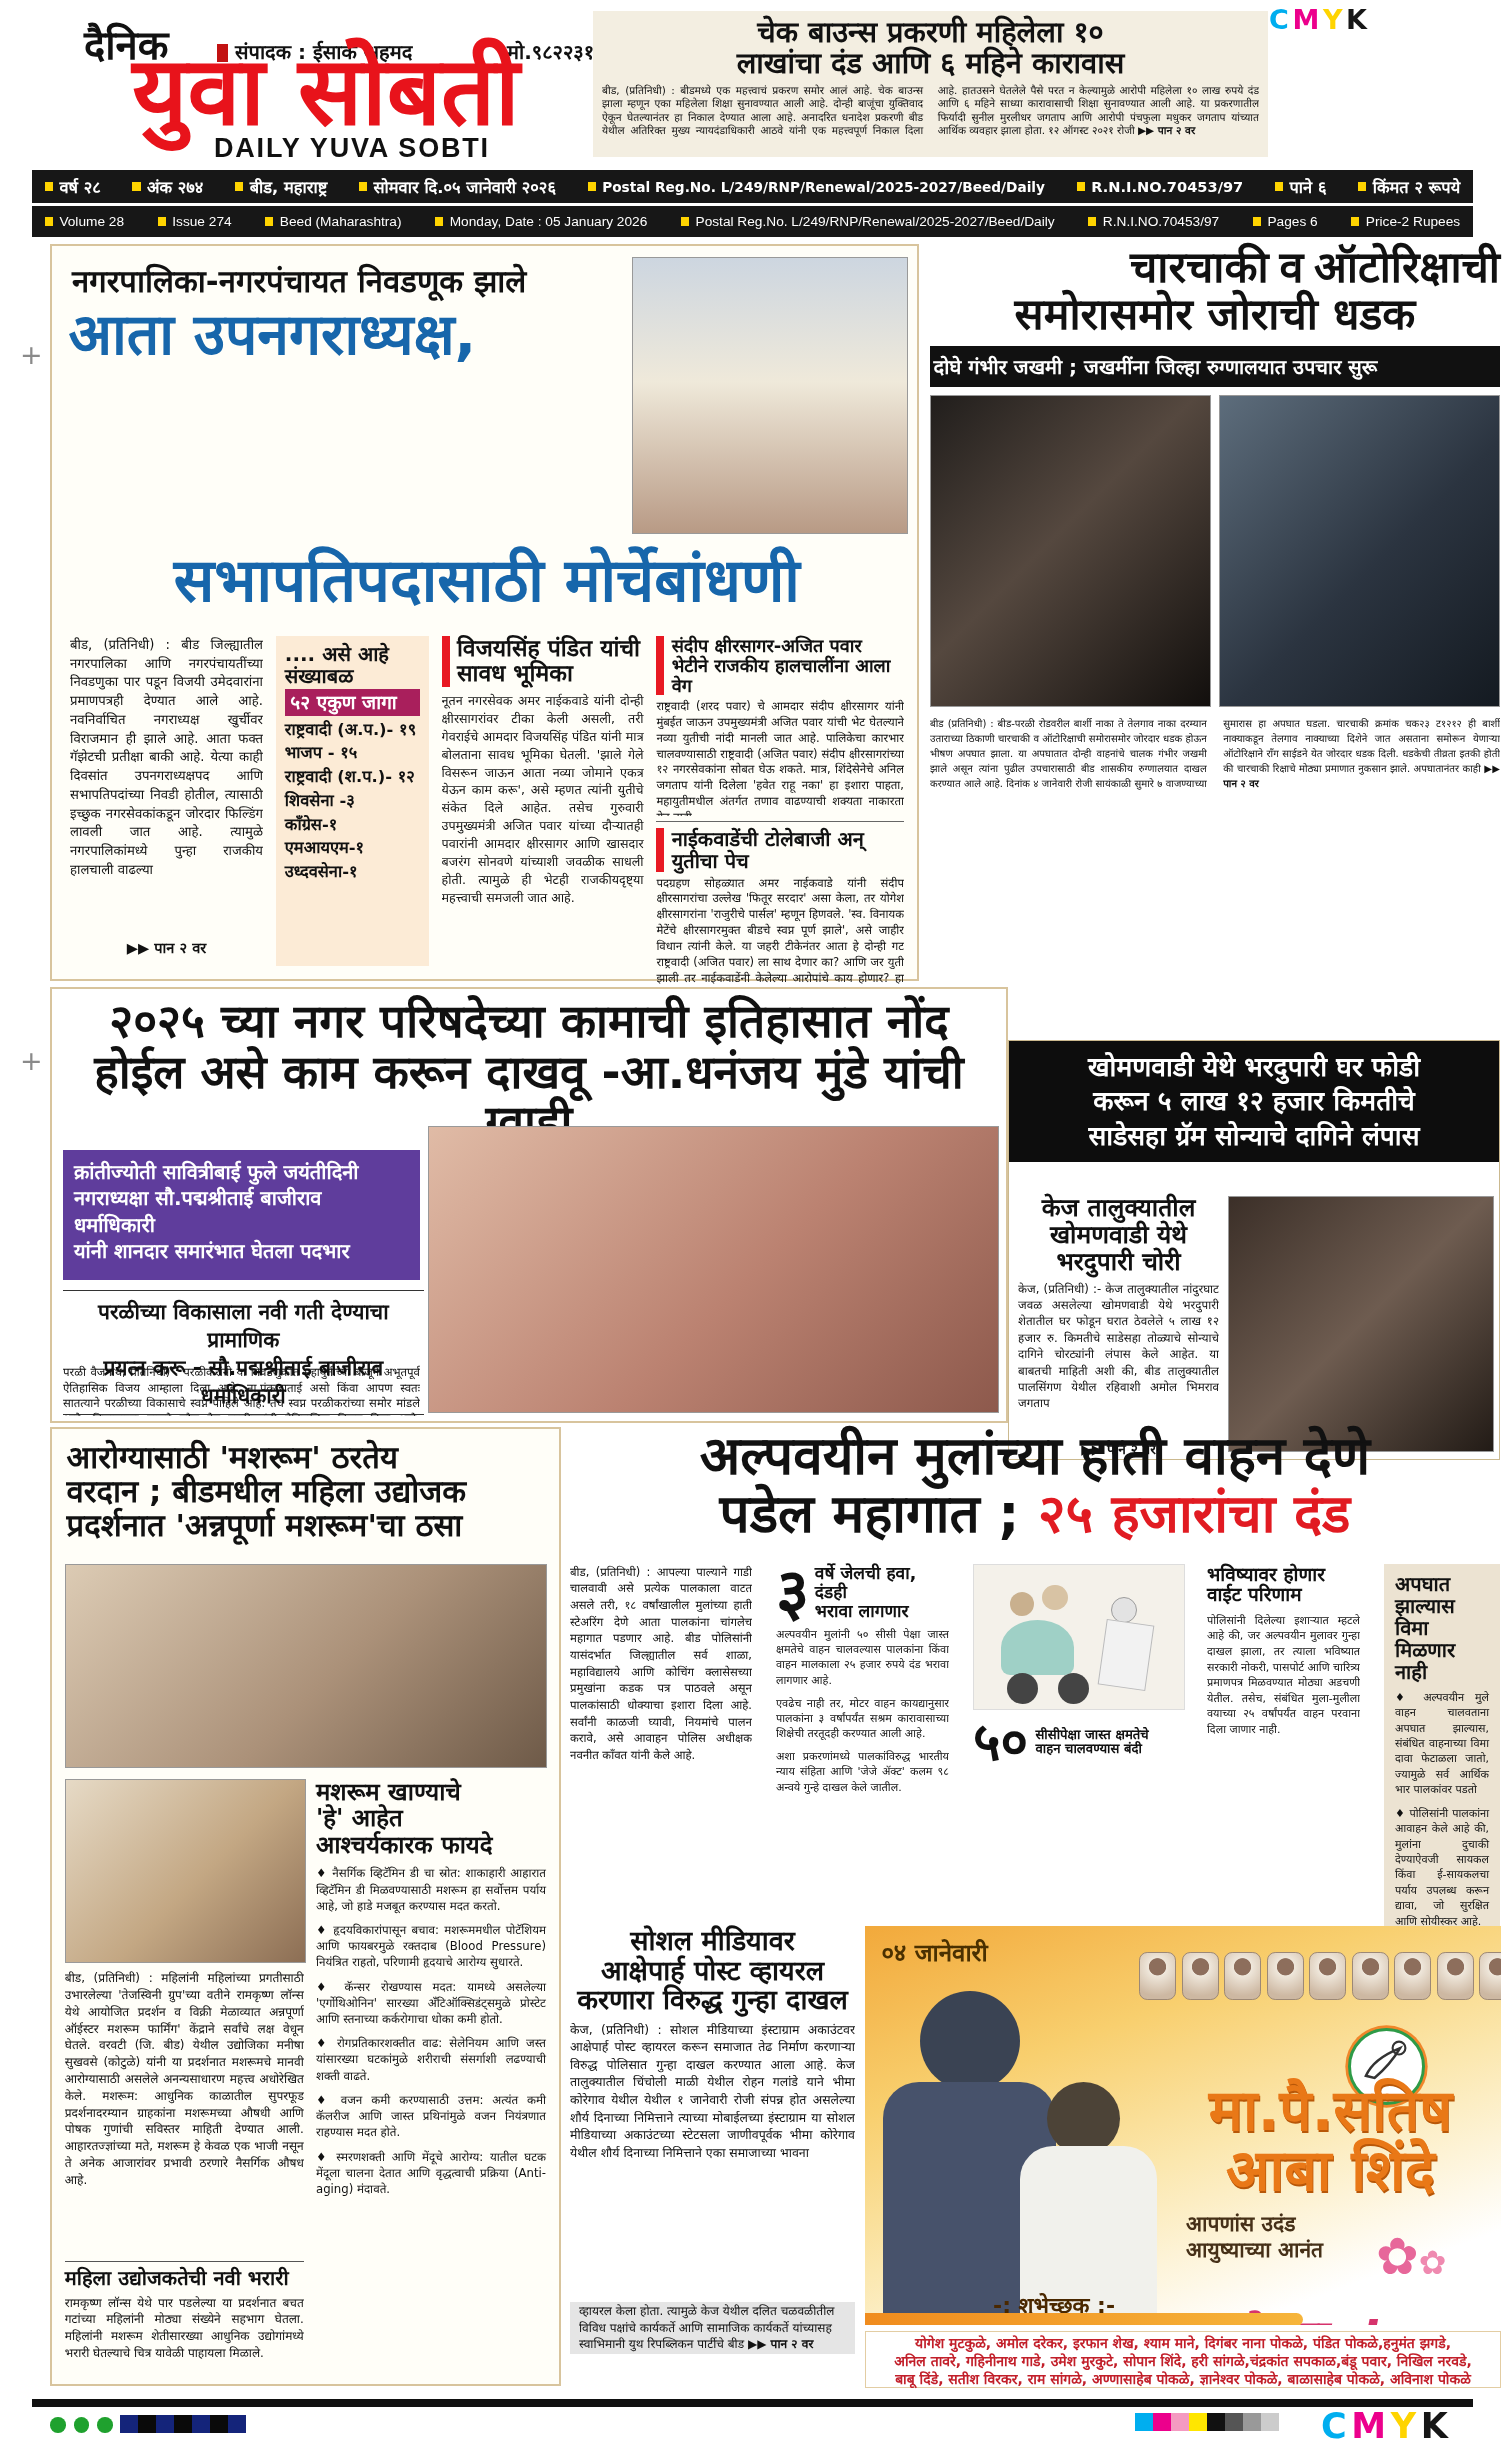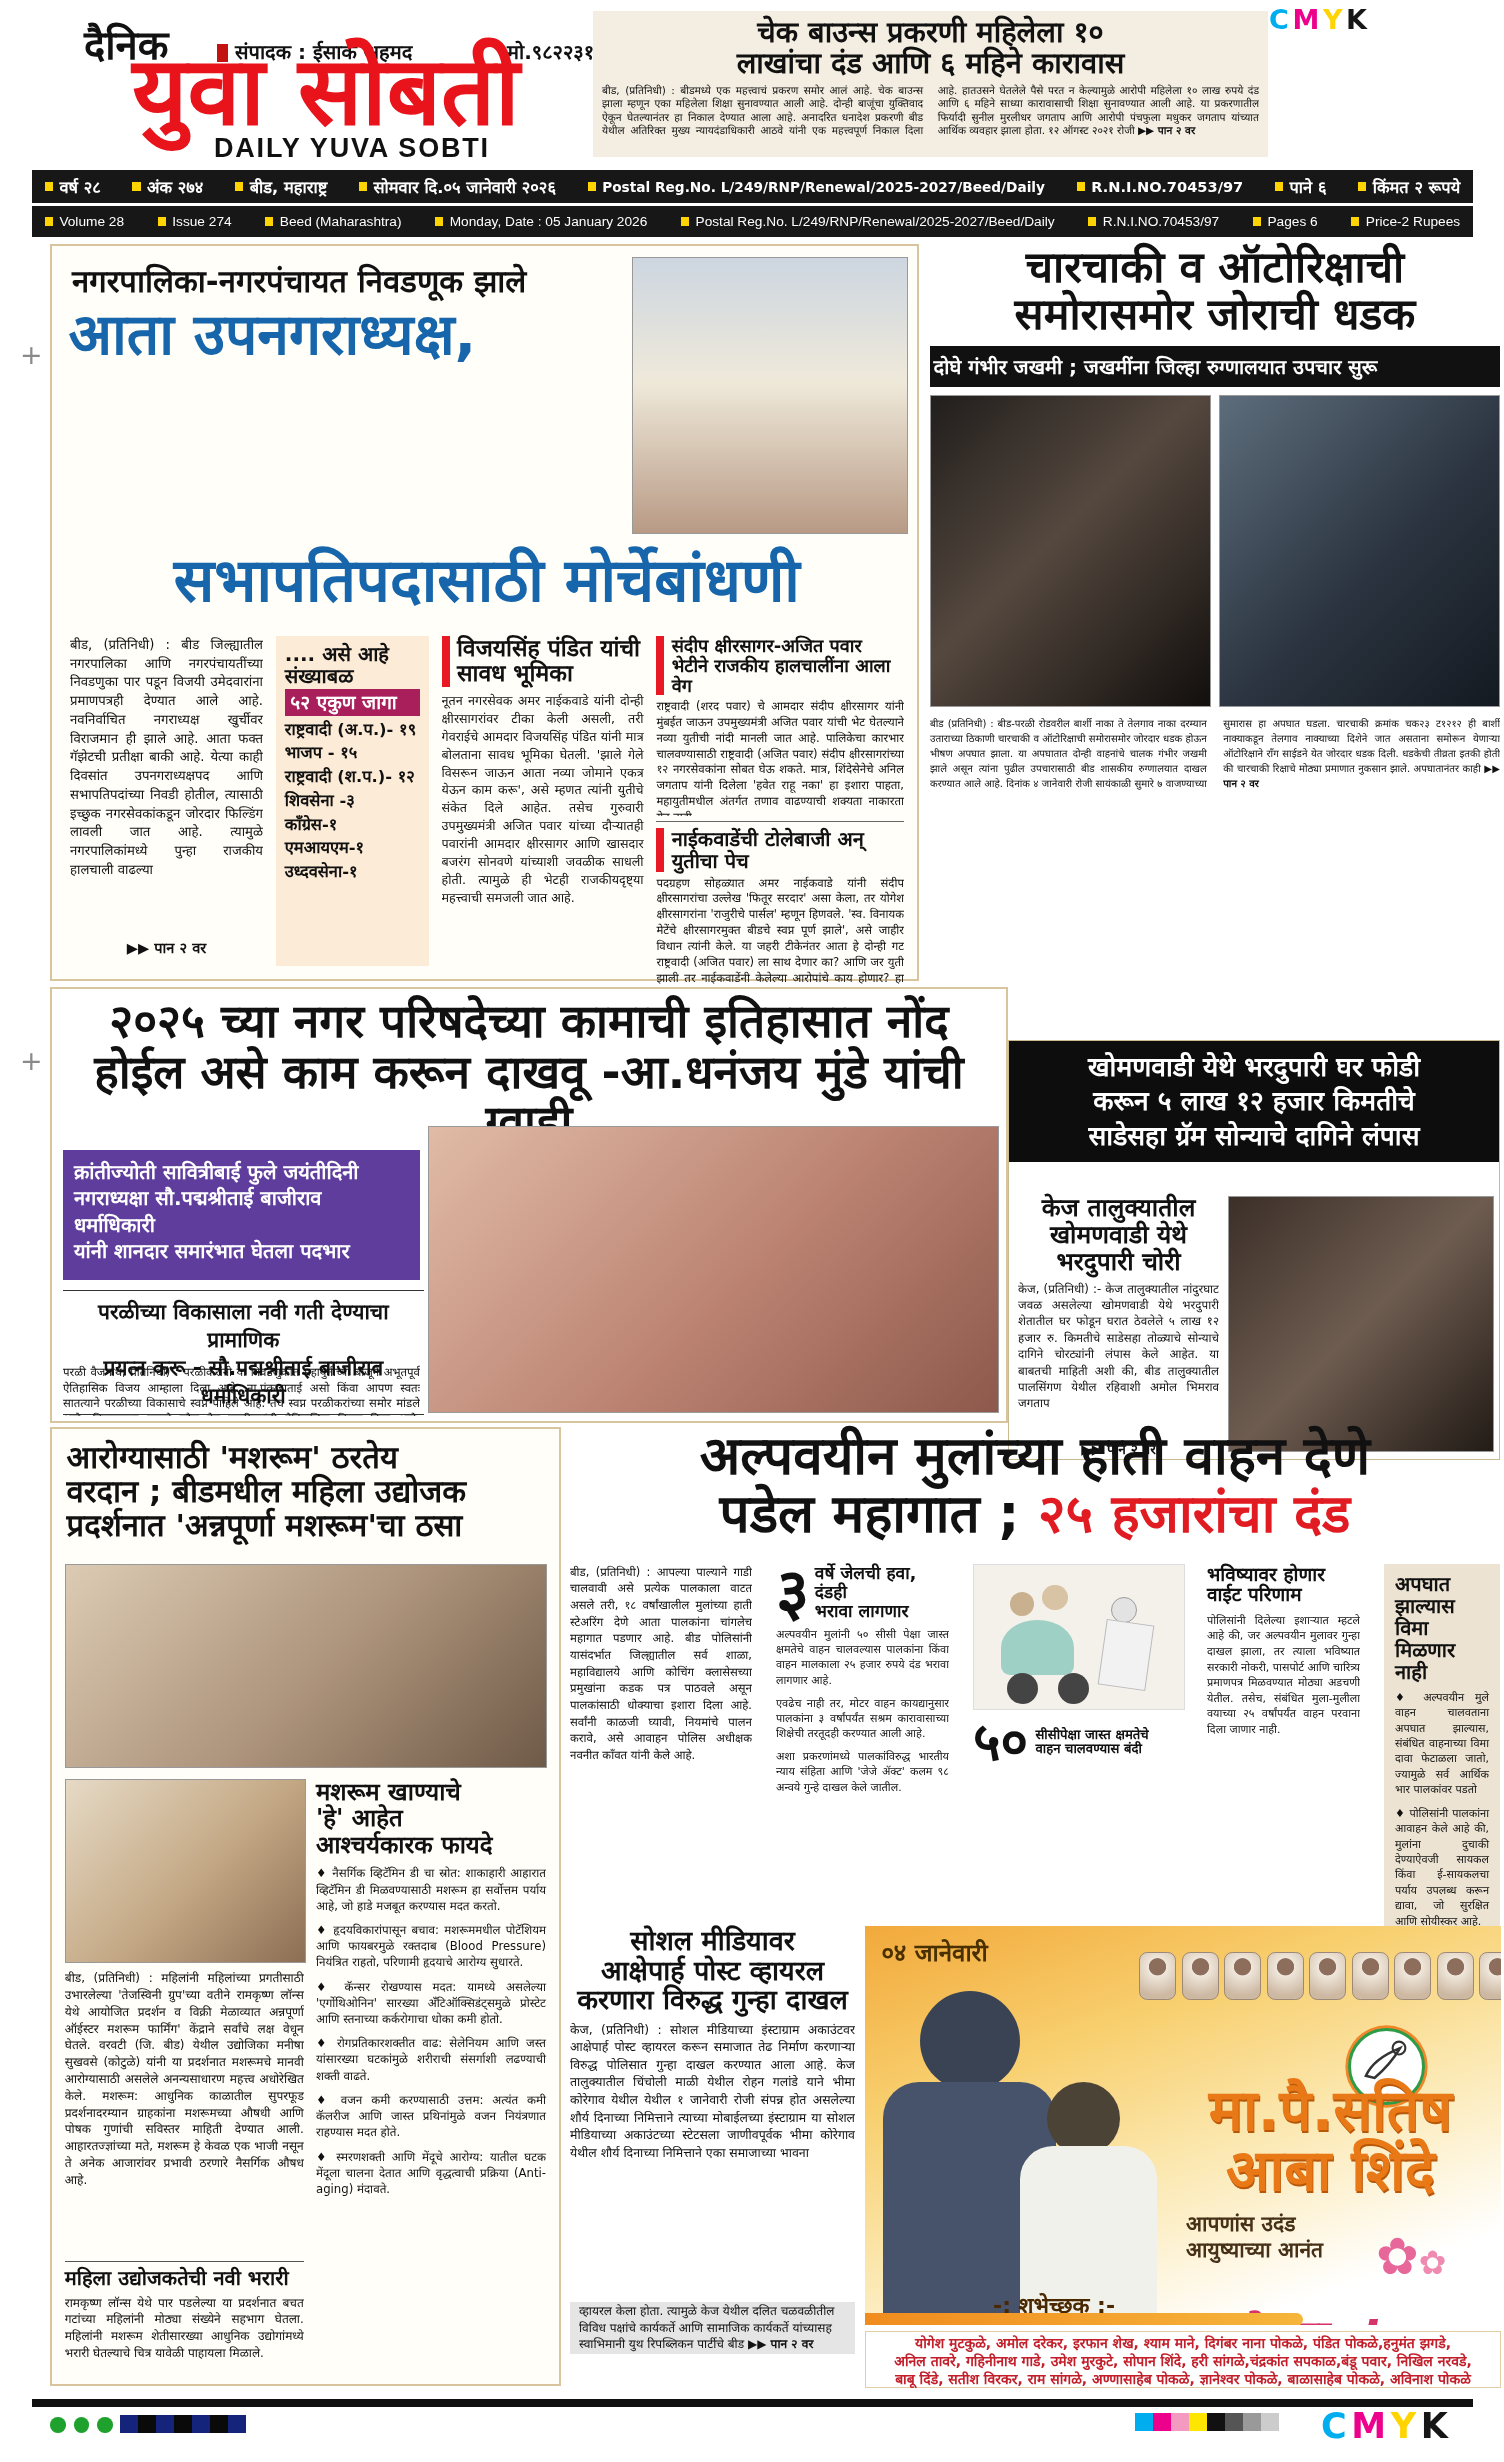--- a/index.html
+++ b/index.html
@@ -112,21 +112,21 @@
       </div>
       <div class="body-txt" style="font-size:11.5px;line-height:1.38;height:117px;margin-top:3.6px;">राष्ट्रवादी (शरद पवार) चे आमदार संदीप क्षीरसागर यांनी मुंबईत जाऊन उपमुख्यमंत्री अजित पवार यांची भेट घेतल्याने नव्या युतीची नांदी मानली जात आहे. पालिकेचा कारभार चालवण्यासाठी राष्ट्रवादी (अजित पवार) संदीप क्षीरसागरांच्या १२ नगरसेवकांना सोबत घेऊ शकते. मात्र, शिंदेसेनेचे अनिल जगताप यांनी दिलेला 'हवेत राहू नका' हा इशारा पाहता, महायुतीमधील अंतर्गत तणाव वाढण्याची शक्यता नाकारता येत नाही</div>
       <div style="border-top:0.9px solid #666;margin:5.5px 0;"></div>
       <div class="hl redbar" style="font-size:20px;">नाईकवाडेंची टोलेबाजी अन् युतीचा पेच</div>
       <div class="body-txt" style="font-size:11.5px;line-height:1.38;height:119px;margin-top:3.6px;">पदग्रहण सोहळ्यात अमर नाईकवाडे यांनी संदीप क्षीरसागरांचा उल्लेख 'फितूर सरदार' असा केला, तर योगेश क्षीरसागरांना 'राजुरीचे पार्सल' म्हणून हिणवले. 'स्व. विनायक मेटेंचे क्षीरसागरमुक्त बीडचे स्वप्न पूर्ण झाले', असे जाहीर विधान त्यांनी केले. या जहरी टीकेनंतर आता हे दोन्ही गट राष्ट्रवादी (अजित पवार) ला साथ देणार का? आणि जर युती झाली तर नाईकवाडेंनी केलेल्या आरोपांचे काय होणार? हा प्रश्न सध्या राजकीय वर्तुळात चर्चेत आहे.</div>
     </div>
   </div>
 </div>
 
 <div class="abs" style="left:930px;top:244px;width:570px;height:739px;">
-  <div class="hl" style="font-size:43px;text-align:center;">चारचाकी व ऑटोरिक्षाची</div>
+  <div class="hl" style="font-size:43px;text-align:right;font-family:Liberation Serif, serif;">चारचाकी व ऑटोरिक्षाची</div>
   <div class="hl" style="font-size:43px;text-align:center;">समोरासमोर जोराची धडक</div>
   <div style="background:#111;color:#fff;font-weight:800;font-size:20px;text-align:left;padding:7.3px 3.6px;margin-top:7.3px;">दोघे गंभीर जखमी ; जखमींना जिल्हा रुग्णालयात उपचार सुरू</div>
   <div style="display:flex;gap:7.3px;margin-top:7.3px;">
     <div class="ph ph-crash1" style="width:281px;height:310px;"></div>
     <div class="ph ph-crash2" style="width:281px;height:310px;"></div>
   </div>
   <div class="body-txt" style="font-size:10px;line-height:1.5;column-count:2;column-gap:16.4px;height:239px;margin-top:9px;">
     <span>बीड (प्रतिनिधी) : बीड-परळी रोडवरील बार्शी नाका ते तेलगाव नाका दरम्यान उताराच्या ठिकाणी चारचाकी व ऑटोरिक्षाची समोरासमोर जोरदार धडक होऊन भीषण अपघात झाला. या अपघातात दोन्ही वाहनांचे चालक गंभीर जखमी झाले असून त्यांना पुढील उपचारासाठी बीड शासकीय रुग्णालयात दाखल करण्यात आले आहे. दिनांक ४ जानेवारी रोजी</span>
     <span>सायंकाळी सुमारे ७ वाजण्याच्या सुमारास हा अपघात घडला. चारचाकी क्रमांक चक२३ ट१२१२ ही बार्शी नाक्याकडून तेलगाव नाक्याच्या दिशेने जात असताना समोरून येणाऱ्या ऑटोरिक्षाने राँग साईडने येत जोरदार धडक दिली. धडकेची तीव्रता इतकी होती की चारचाकी रिक्षाचे मोठ्या प्रमाणात नुकसान झाले. अपघातानंतर काही</span>
     <span class="more">▶▶ पान २ वर</span>

